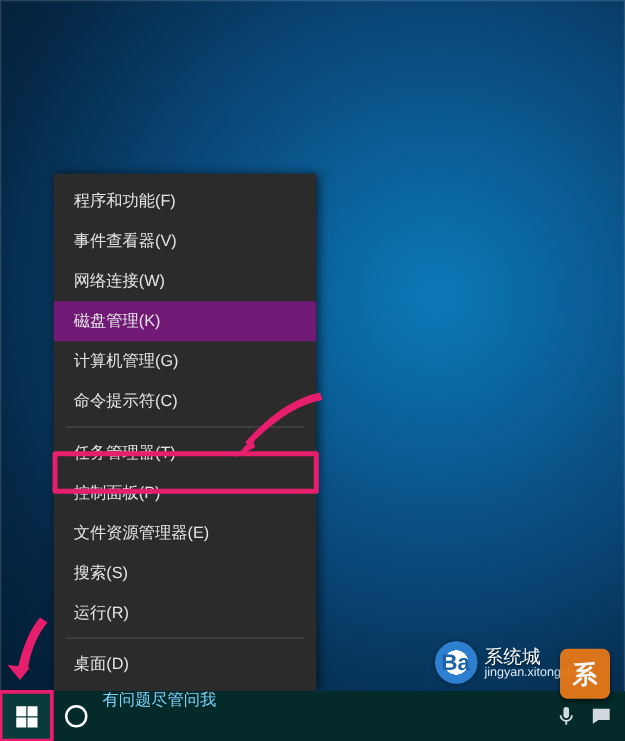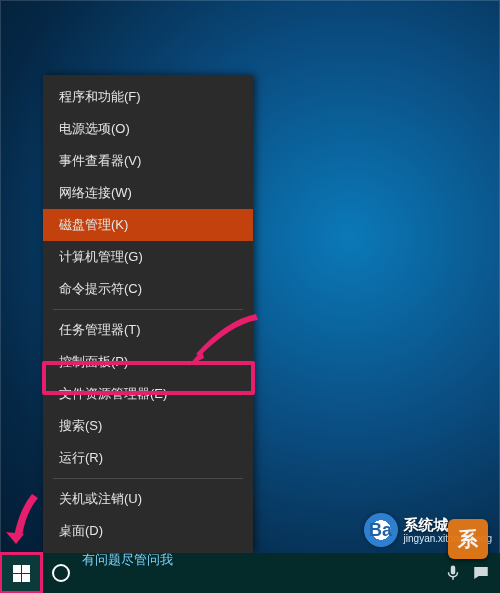--- a/index.html
+++ b/index.html
@@ -52,52 +52,52 @@
     color: #e6e6e6;
     font-size: 13px;
     box-shadow: 2px 0 8px rgba(0,0,0,0.6);
     padding: 6px 0;
   }
   .ctx .item {
     padding: 7px 16px;
     white-space: nowrap;
     cursor: default;
   }
-  .ctx .item.hover { background: #c2410c; }
+  .ctx .item.hover { background: #701a75; }
   .ctx .sep { height: 1px; background: #4a4a4a; margin: 4px 10px; }
 
   
   .annot-rect {
     position: absolute;
     border: 4px solid #e61e6b;
     pointer-events: none;
     border-radius: 2px;
   }
   .arrow {
     position: absolute;
     pointer-events: none;
   }
   .arrow svg { overflow: visible; }
   .arrow path, .arrow polygon { fill: #e61e6b; }
 
   
   .wm {
-    position: absolute; right: 8px; bottom: 46px;
+    position: absolute; right: 24px; bottom: 46px;
     display: flex; align-items: center; gap: 6px;
     pointer-events: none;
   }
   .wm .paw {
     width: 34px; height: 34px; border-radius: 50%;
     background: radial-gradient(circle at 50% 50%, #ffffff 0 40%, #2f7fd1 41% 100%);
     display:flex;align-items:center;justify-content:center;
     color:#1e62a8;font-weight:bold;font-size:18px;
     box-shadow: 0 0 4px rgba(0,0,0,.4);
     position: relative;
   }
-  .wm .txt { color: #ffffff; font-size: 15px; font-weight: 700; text-shadow: 0 1px 2px rgba(0,0,0,.7); }
+  .wm .txt { color: #ffffff; font-size: 15px; font-weight: 400; text-shadow: 0 1px 2px rgba(0,0,0,.7); }
   .wm .sub { color: #dbe8f4; font-size: 10px; display:block; margin-top:-2px; }
   .wm2 {
     position: absolute; right: 18px; bottom: 44px;
     width: 40px; height: 40px; border-radius: 6px;
     background: #e67817;
     display:flex;align-items:center;justify-content:center;
     color:#fff; font-size: 20px; font-weight: 700;
     box-shadow: 0 2px 4px rgba(0,0,0,.5);
     pointer-events:none;
     transform: translate(6px, 10px);
@@ -111,34 +111,32 @@
 </style>
 </head>
 <body>
 
 <div class="screenshot">
 
   <div class="frame-border"></div>
 
   <div class="ctx">
     <div class="item">程序和功能(F)</div>
-    <div class="item">电源选项(O)</div>
     <div class="item">事件查看器(V)</div>
     <div class="item">网络连接(W)</div>
     <div class="item hover">磁盘管理(K)</div>
     <div class="item">计算机管理(G)</div>
     <div class="item">命令提示符(C)</div>
     <div class="sep"></div>
     <div class="item">任务管理器(T)</div>
     <div class="item">控制面板(P)</div>
     <div class="item">文件资源管理器(E)</div>
     <div class="item">搜索(S)</div>
     <div class="item">运行(R)</div>
     <div class="sep"></div>
-    <div class="item">关机或注销(U)</div>
     <div class="item">桌面(D)</div>
   </div>
 
   <div class="annot-rect" style="left:42px; top:361px; width:213px; height:34px;"></div>
 
   <div class="arrow" style="left:182px; top:314px; width:80px; height:60px;">
     <svg viewBox="0 0 80 60">
       <polygon points="6,52 20,36 22,44"></polygon>
       <path d="M18 42 Q50 10 76 6 L74 0 Q44 6 14 40 Z"></path>
     </svg>

